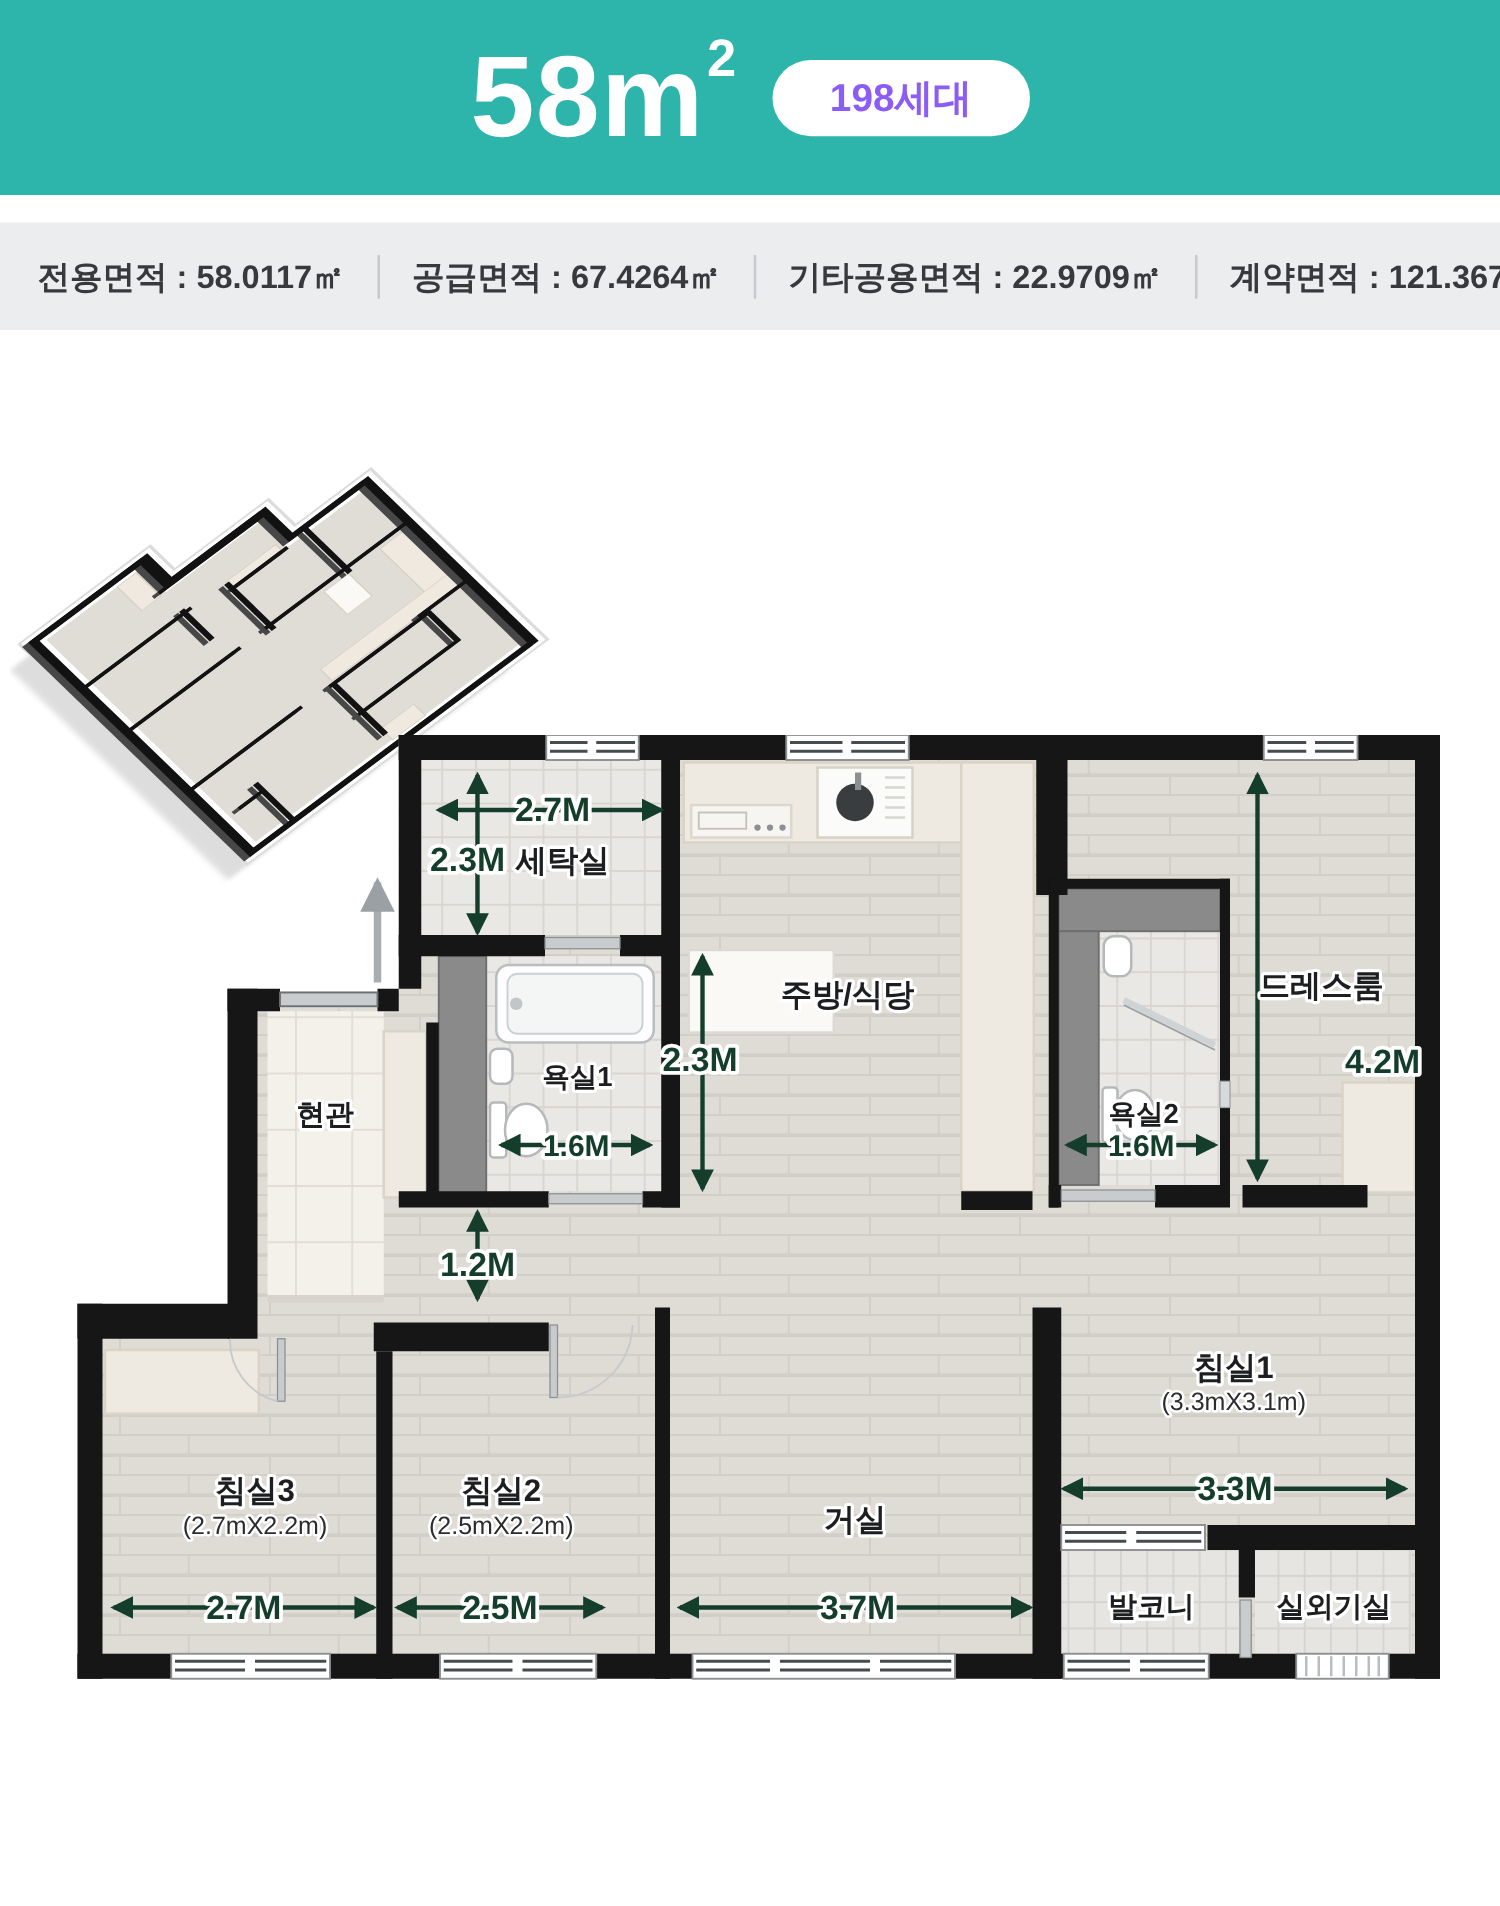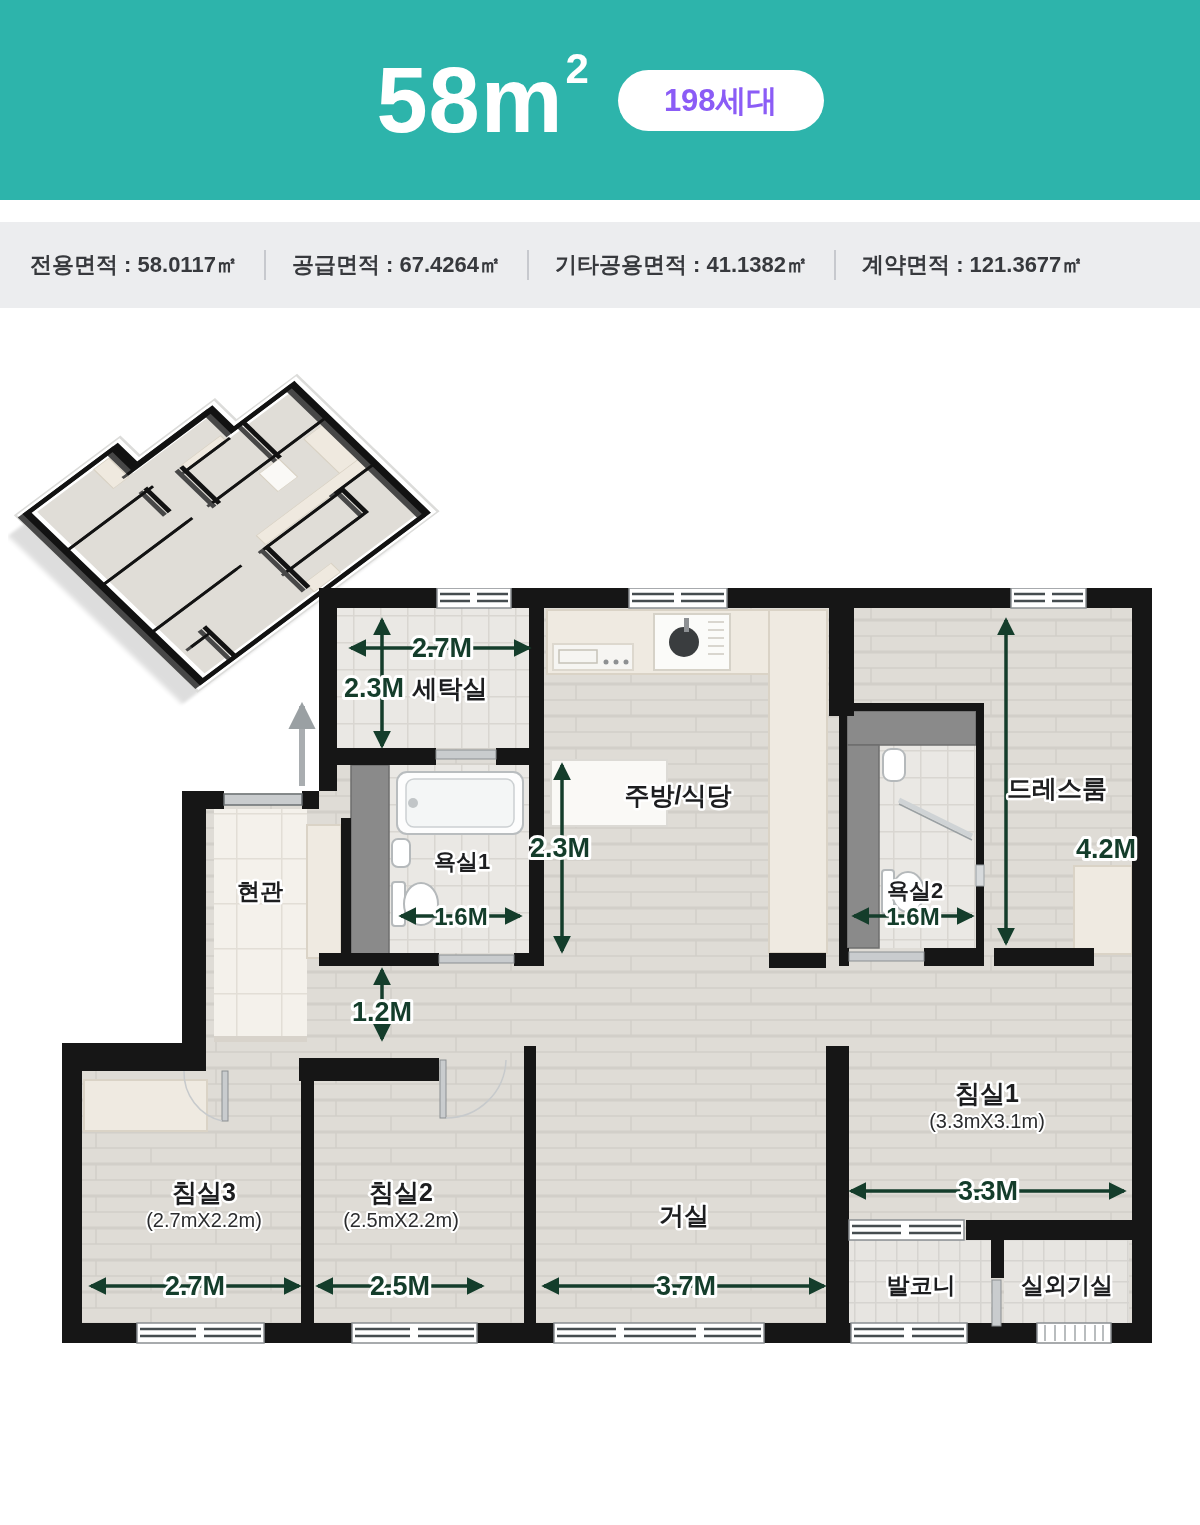--- a/index.html
+++ b/index.html
@@ -1,31 +1,31 @@
 <!DOCTYPE html>
 <html><head>
 <meta charset="utf-8">
 <style>
   html,body{margin:0;padding:0;background:#fff;}
   .page{position:relative;width:1200px;height:1525px;background:#ffffff;
         font-family:"Liberation Sans","DejaVu Sans",sans-serif;overflow:hidden;}
 
   
-  .header{height:200px;background:#2DB4AB;display:flex;align-items:center;
+  .header{height:156px;background:#2DB4AB;display:flex;align-items:center;
           justify-content:center;gap:28px;}
   .size-title{color:#fff;font-weight:800;font-size:92px;line-height:1;letter-spacing:1px;
               display:flex;align-items:flex-start;}
   .size-title .sup{font-size:42px;font-weight:800;margin-top:-6px;margin-left:2px;}
   .badge{background:#ffffff;color:#8b5cf6;font-size:31px;font-weight:700;
          padding:15px 46px;border-radius:46px;line-height:1;}
 
   
   .info-bar{margin-top:22px;background:#ECEDEF;height:86px;display:flex;
             align-items:center;padding-left:4px;}
-  .info-item{font-size:22px;font-weight:600;color:#37393d;padding:0 26px;white-space:nowrap;}
+  .info-item{font-size:26px;font-weight:600;color:#37393d;padding:0 26px;white-space:nowrap;}
   .info-item + .info-item{border-left:2px solid #c7c9ce;}
 
   
   .iso-wrap{position:absolute;left:8px;top:330px;width:434px;height:400px;}
   .plan-wrap{position:absolute;left:56px;top:588px;width:1100px;height:764px;}
 
   svg text{font-family:"Liberation Sans","DejaVu Sans",sans-serif;}
   .room-lb{font-size:25px;font-weight:700;fill:#1d1e20;text-anchor:middle;
            paint-order:stroke;stroke:#ffffff;stroke-width:5px;stroke-linejoin:round;}
   .room-sub{font-size:20px;font-weight:400;fill:#2b2c2e;text-anchor:middle;
@@ -43,21 +43,21 @@
     <div class="size-title">
       <span>58m</span>
         <span class="sup">2</span>
     </div>
     <div class="badge">198세대</div>
   </div>
 
   <div class="info-bar">
     <span class="info-item">전용면적 : 58.0117㎡</span>
     <span class="info-item">공급면적 : 67.4264㎡</span>
-    <span class="info-item">기타공용면적 : 41.1382㎡</span>
+    <span class="info-item">기타공용면적 : 22.9709㎡</span>
     <span class="info-item">계약면적 : 121.3677㎡</span>
   </div>
 
   <div class="iso-wrap">
   <svg width="434" height="400" viewBox="0 0 434 400">
     <defs>
       <filter id="blur7" x="-40%" y="-40%" width="180%" height="180%">
             <feGaussianBlur stdDeviation="7"></feGaussianBlur>
           </filter>
     </defs>

